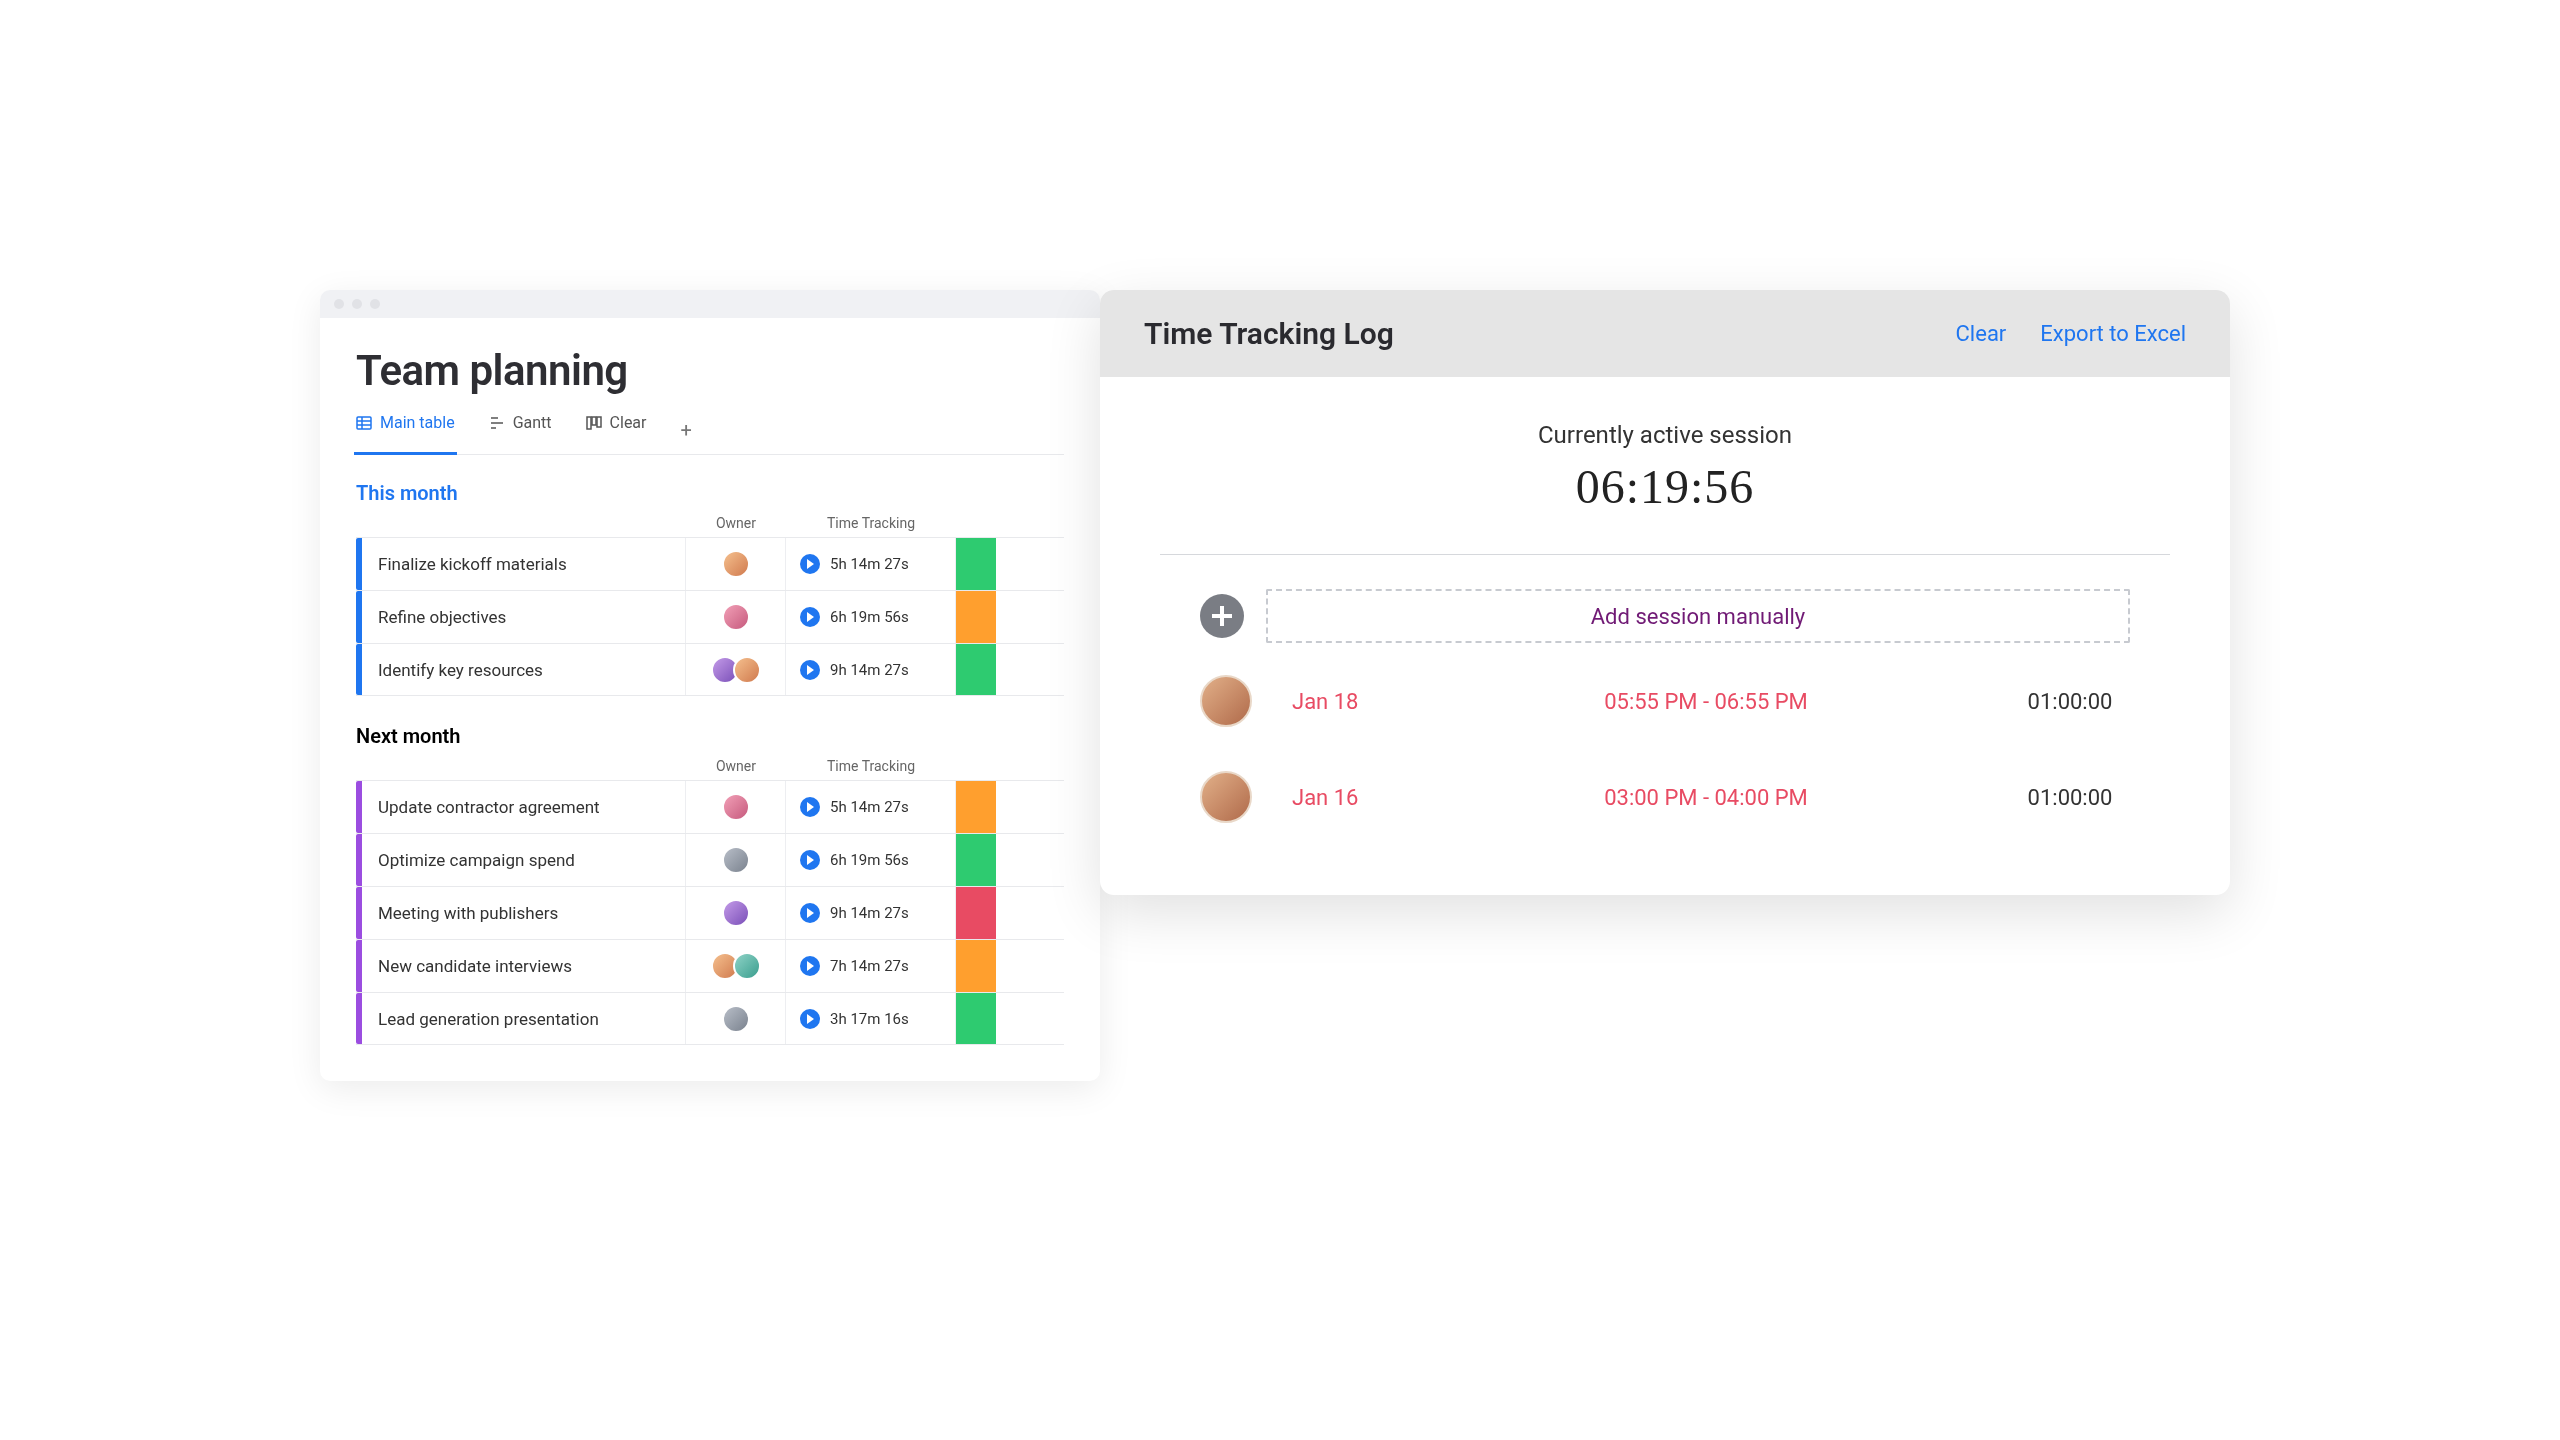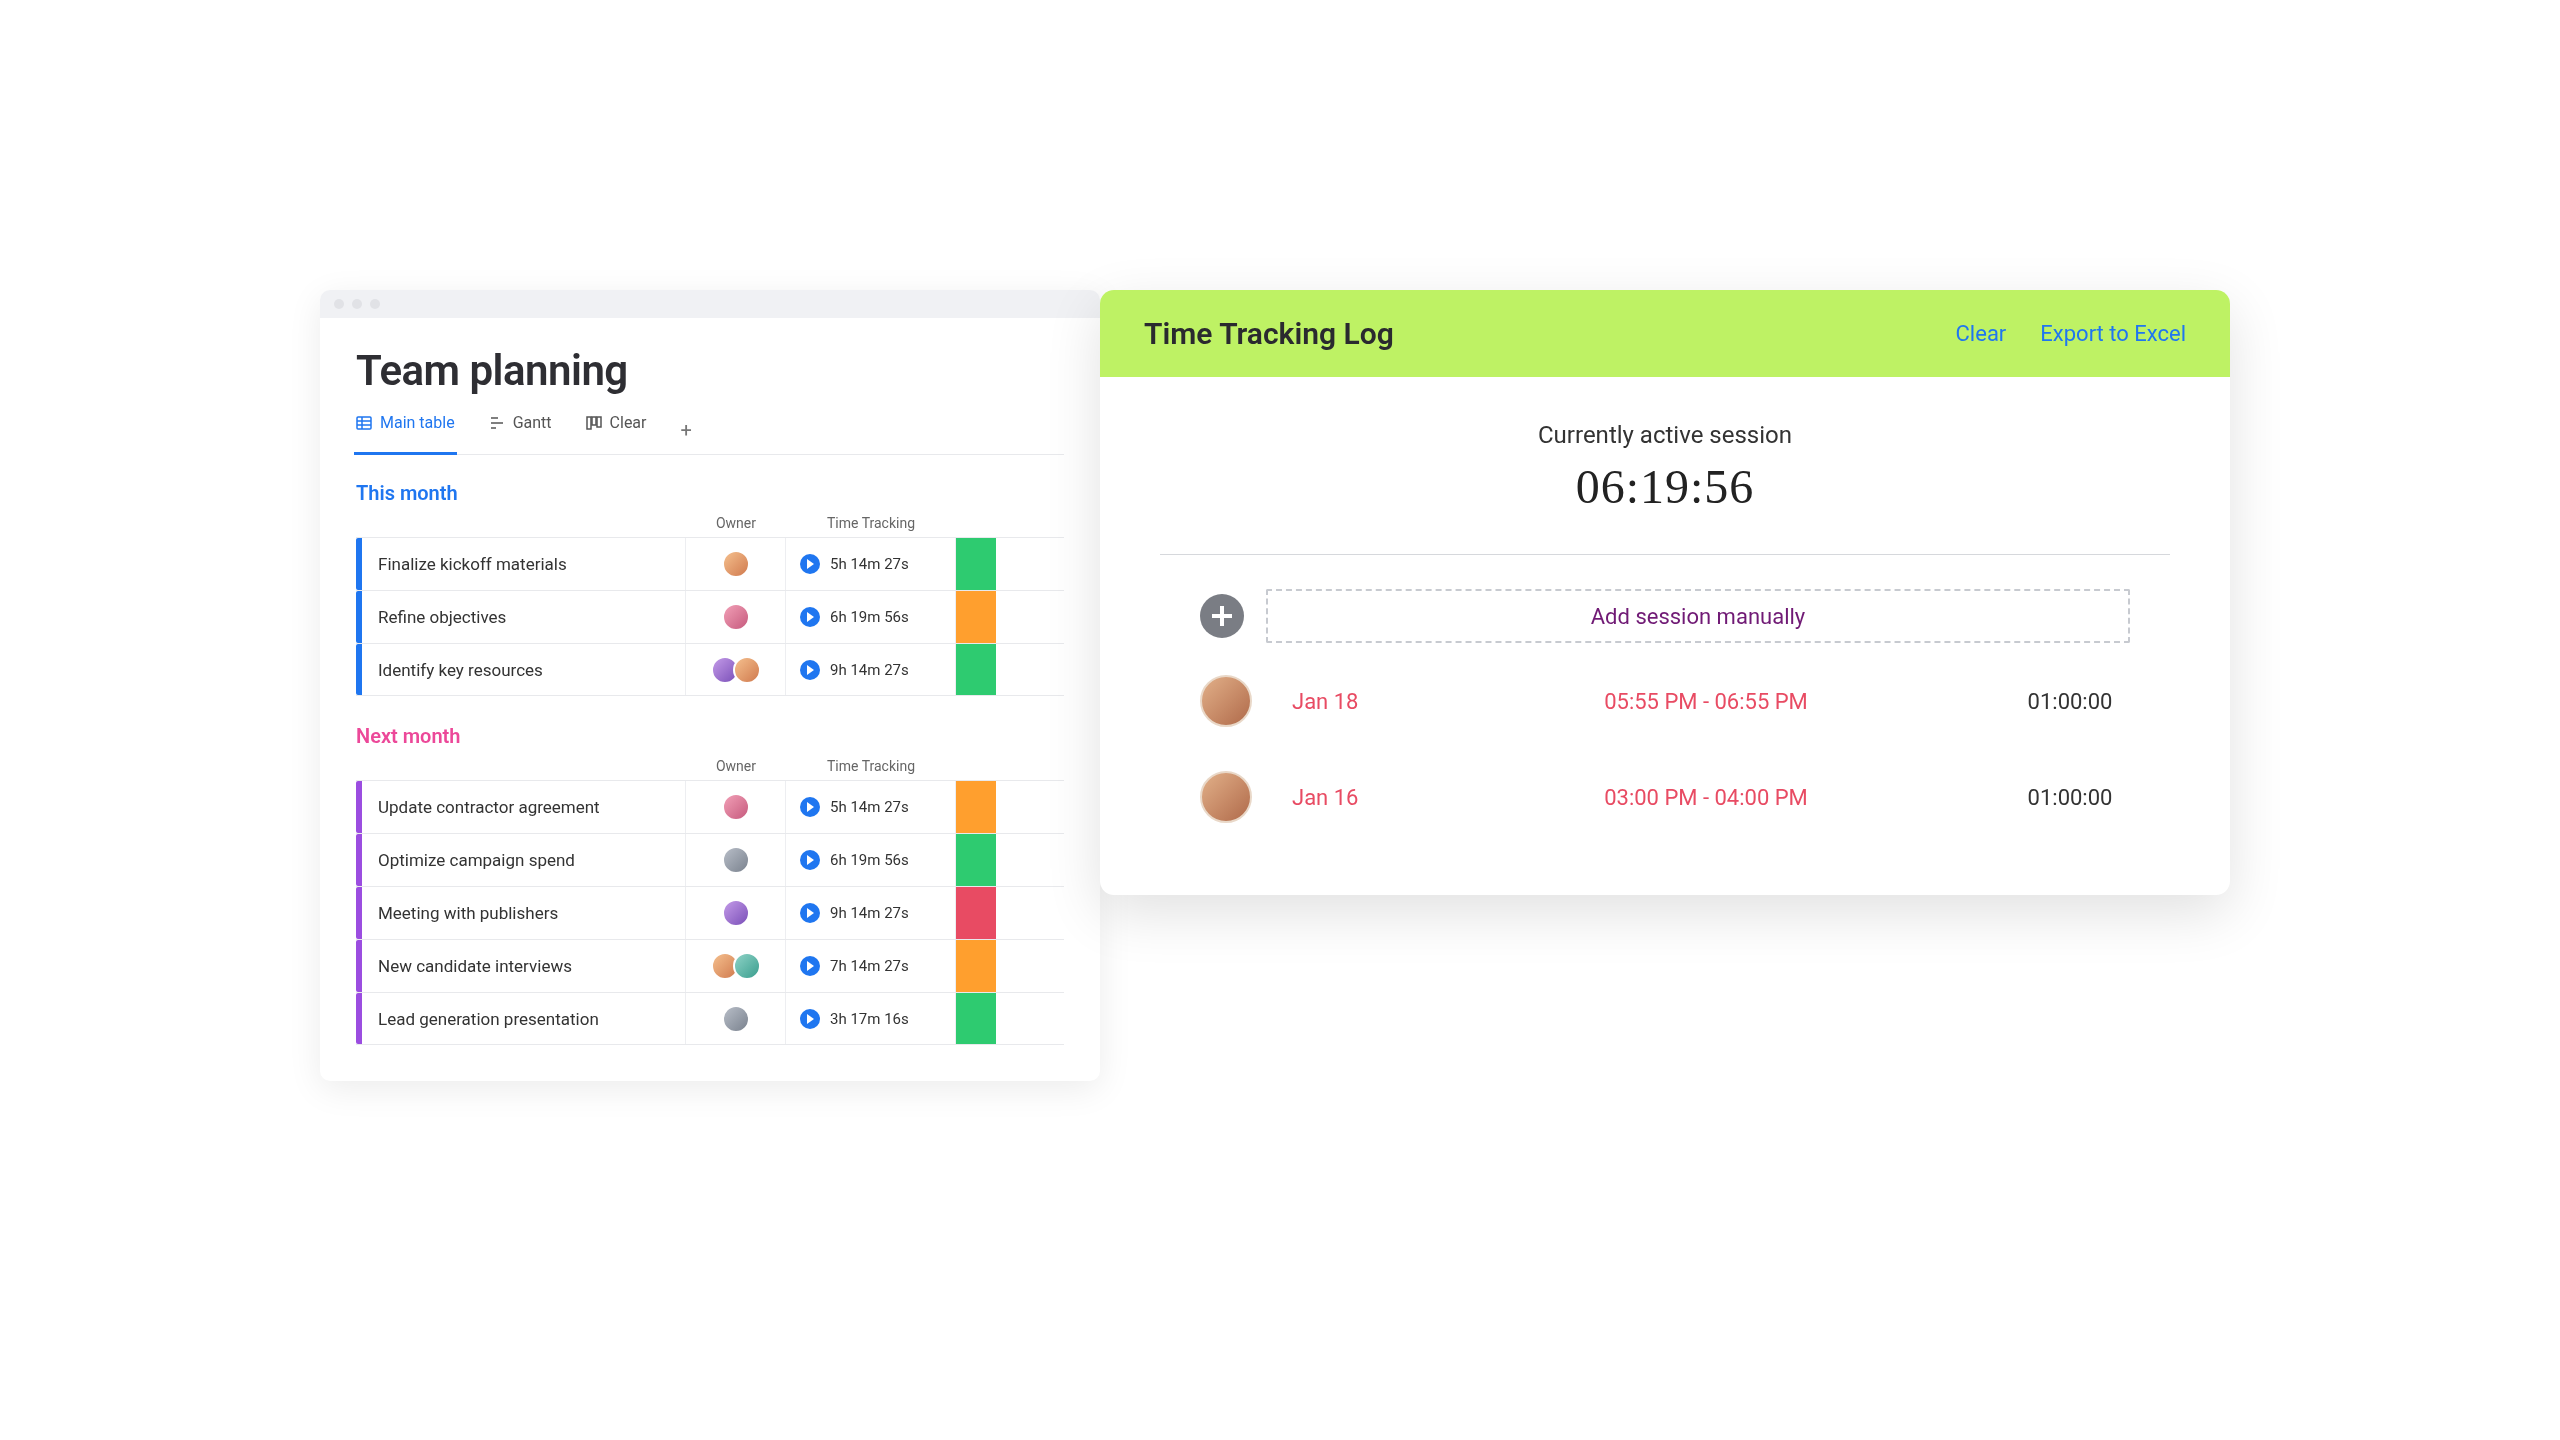--- a/index.html
+++ b/index.html
@@ -73,21 +73,21 @@
   }
   .tab-icon { width: 16px; height: 16px; display:inline-block; }
   .tab-add { color: #777; font-size: 20px; padding-bottom: 8px; }
 
   .group-title {
     font-size: 20px;
     font-weight: 600;
     margin-bottom: 8px;
   }
   .group-title.blue { color: #1f76f0; }
-  .group-title.purple { color: #ec4899; }
+  .group-title.purple { color: #000000; }
 
   .grid-head {
     display: grid;
     grid-template-columns: 330px 100px 170px 40px;
     font-size: 14px;
     color: #666;
     padding: 2px 0 6px 0;
   }
   .grid-head > div:first-child { visibility: hidden; }
   .grid-head .c2, .grid-head .c3 { text-align: center; }
@@ -179,21 +179,21 @@
     position: absolute;
     left: 780px;
     top: 0;
     width: 1130px;
     background: #ffffff;
     border-radius: 14px;
     box-shadow: 0 18px 56px rgba(0,0,0,0.12);
     padding-bottom: 50px;
   }
   .front-header {
-    background: #bef264;
+    background: #e5e5e5;
     border-radius: 14px 14px 0 0;
     padding: 26px 44px;
     display: flex;
     align-items: center;
     justify-content: space-between;
   }
   .front-title {
     font-size: 30px;
     font-weight: 600;
     color: #2a2a2f;

